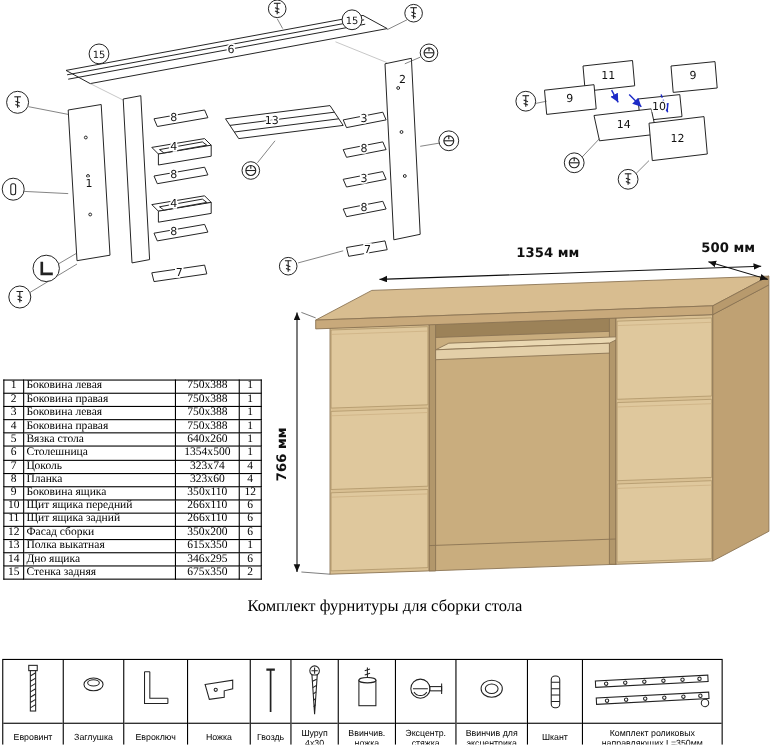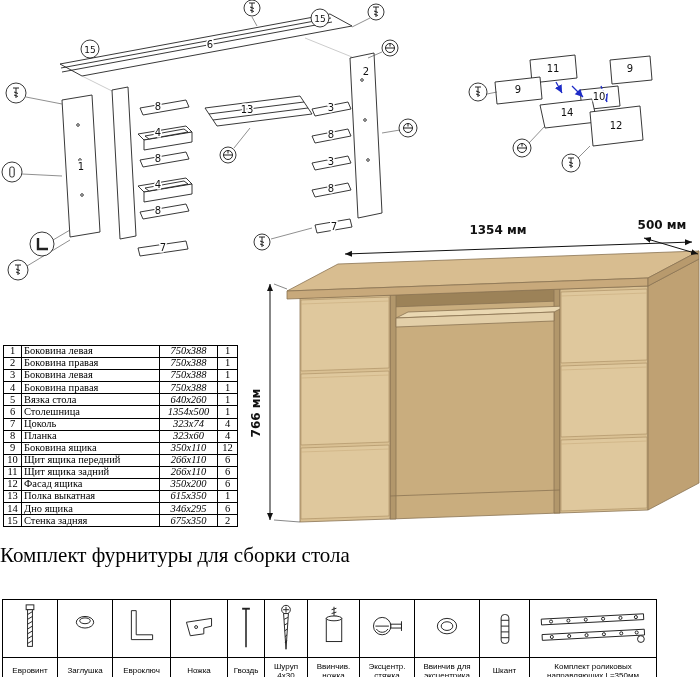--- a/index.html
+++ b/index.html
@@ -10,24 +10,24 @@
   
   .dlbl{font:10px "DejaVu Sans",sans-serif;fill:#111;text-anchor:middle;
         paint-order:stroke;stroke:#fff;stroke-width:3px;}
   .clbl{font:9px "DejaVu Sans",sans-serif;fill:#111;text-anchor:middle;}
   .dim{font:600 12px "DejaVu Sans",sans-serif;fill:#111;text-anchor:middle;}
   
   #parts-table{border-collapse:collapse;font-size:10.5px;line-height:1;}
   #parts-table td{border:1px solid #000;padding:0 2px;height:11.1px;white-space:nowrap;}
   .c-num{width:13px;text-align:center;}
   .c-name{width:133px;margin-top:20px;}
-  .c-size{width:53px;text-align:center;font-style:italic;}
+  .c-size{width:53px;text-align:center;}
   .c-qty{width:15px;text-align:center;}
   
-  #hw-title{left:0;top:543px;width:700px;font-size:21px;}
+  #hw-title{left:0;top:543px;width:700px;text-align:center;font-size:15px;}
   #hw-table{left:2px;top:563px;display:flex;border:1px solid #000;box-sizing:border-box;background:#fff;margin-top:36px;}
   .hw-col{box-sizing:border-box;border-right:1px solid #000;display:flex;flex-direction:column;}
   .hw-col:last-child{border-right:none;}
   .hw-icon{height:57px;display:flex;align-items:center;justify-content:center;}
   .hw-name{border-top:1px solid #000;height:27px;box-sizing:border-box;
            font:8px/1.15 "Liberation Sans",sans-serif;text-align:center;
            display:flex;align-items:center;justify-content:center;padding:1px;}
   .hw-qty{border-top:1px solid #fca5a5;height:22px;box-sizing:border-box;font-size:13px;
           display:flex;align-items:center;justify-content:center;}
 </style>
@@ -256,21 +256,21 @@
           <td class="c-qty">6</td>
         </tr>
       <tr>
           <td class="c-num">11</td>
           <td class="c-name">Щит ящика задний</td>
           <td class="c-size">266x110</td>
           <td class="c-qty">6</td>
         </tr>
       <tr>
           <td class="c-num">12</td>
-          <td class="c-name">Фасад ящика</td>
+          <td class="c-name">Фасад сборки</td>
           <td class="c-size">350x200</td>
           <td class="c-qty">6</td>
         </tr>
       <tr>
           <td class="c-num">13</td>
           <td class="c-name">Полка выкатная</td>
           <td class="c-size">615x350</td>
           <td class="c-qty">1</td>
         </tr>
       <tr>

